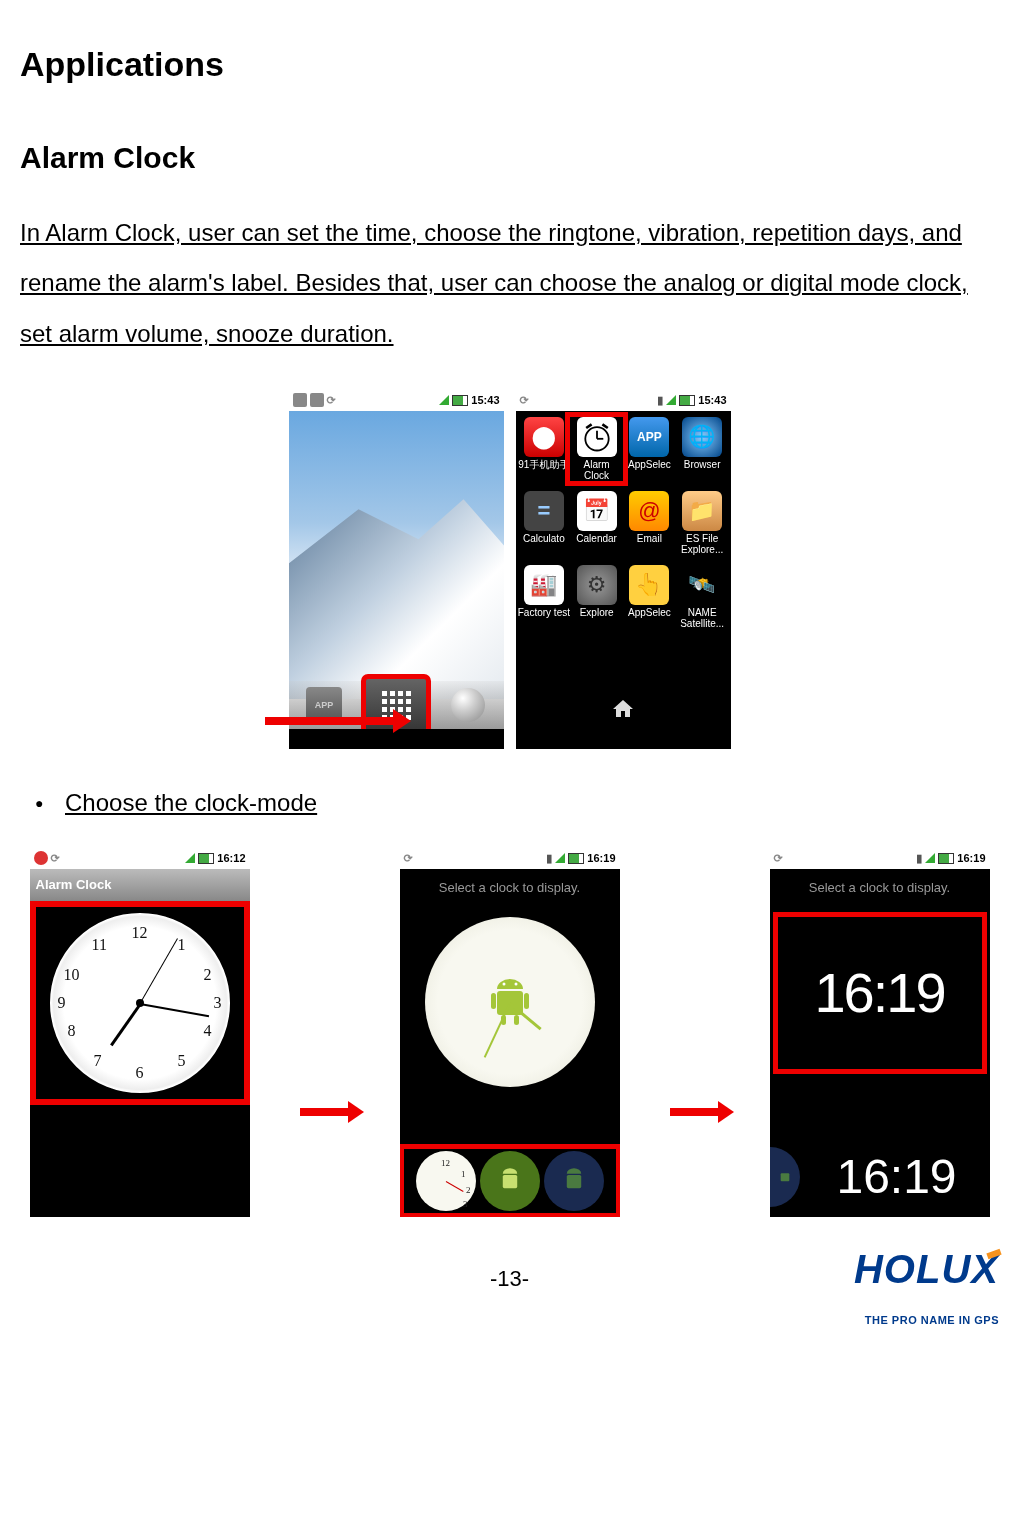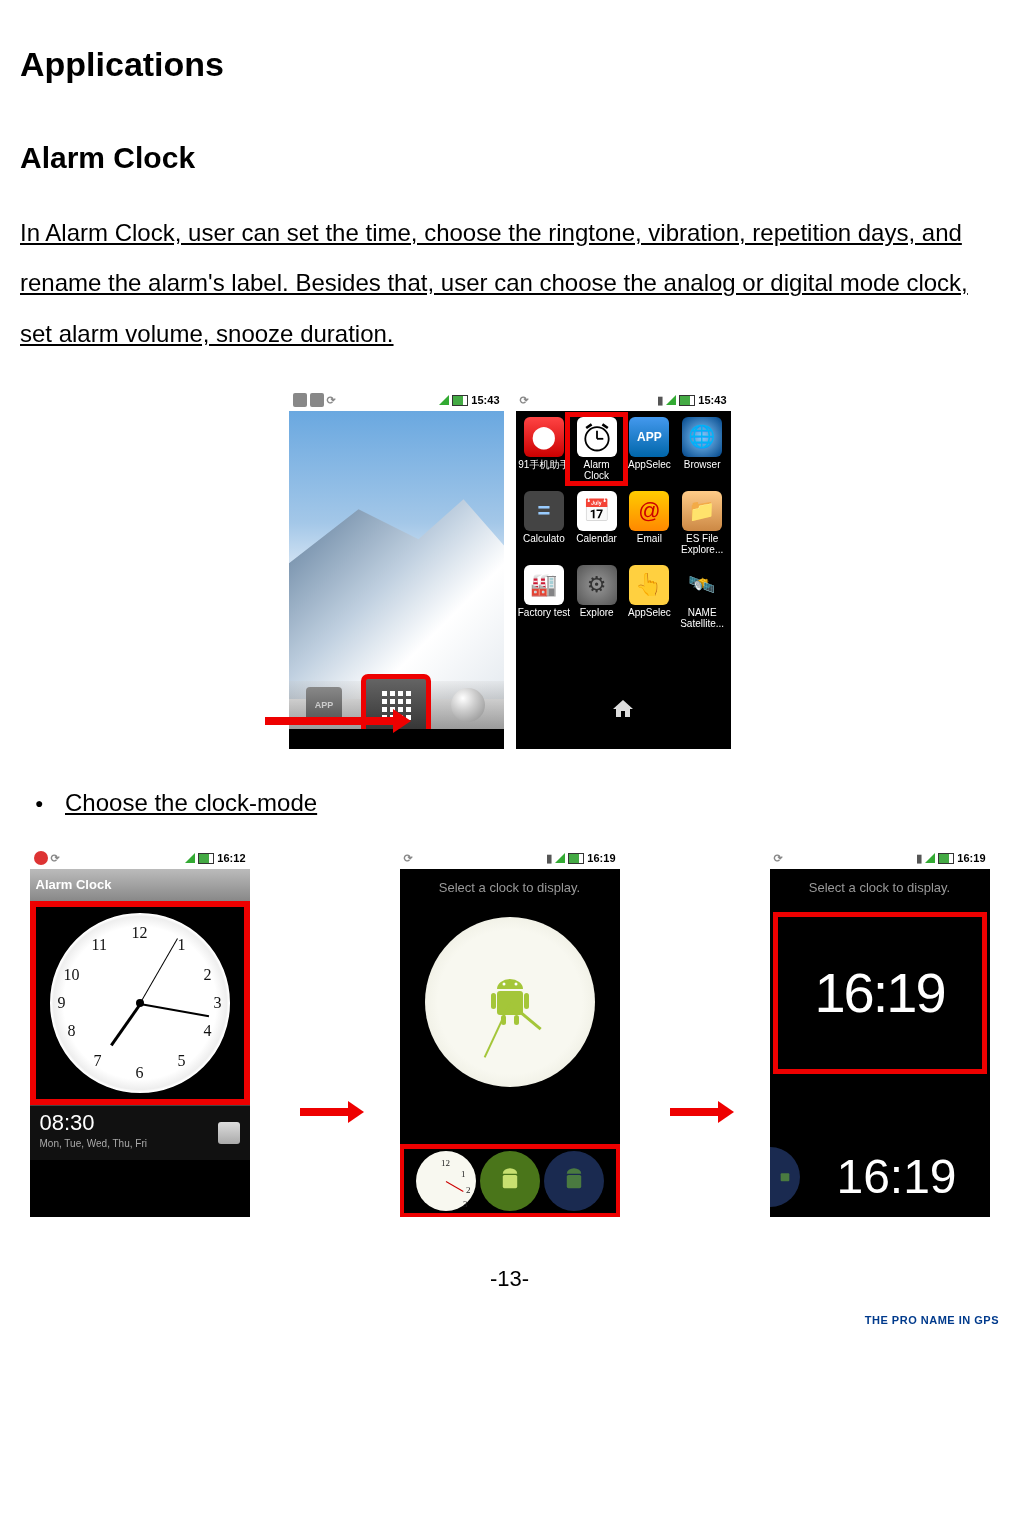--- a/index.html
+++ b/index.html
@@ -299,27 +299,20 @@
         <div class="clocknum" style="bottom:46px;left:18px;">8</div>
         <div class="clocknum" style="top:50%;left:8px;transform:translateY(-50%);">9</div>
         <div class="clocknum" style="top:46px;left:14px;">10</div>
         <div class="clocknum" style="top:16px;left:42px;">11</div>
         <div class="hand" style="width:50px;transform:rotate(125deg);"></div>
         <div class="hand" style="width:70px;height:2px;transform:rotate(10deg);"></div>
         <div class="hand" style="width:75px;height:1px;transform:rotate(-60deg);background:#000;"></div>
         <div style="position:absolute;left:50%;top:50%;width:8px;height:8px;background:#000;border-radius:50%;transform:translate(-50%,-50%);"></div>
       </div>
     </div>
-    <div class="alarm-item">
-      <div>
-          <div class="t">08:30</div>
-          <div class="d">Mon, Tue, Wed, Thu, Fri</div>
-        </div>
-      <div class="chk"></div>
-    </div>
   </div>
 
   <div class="arrow-between"></div>
 
   <div class="phone small">
     <div class="statusbar">
       <div class="icons">
           <span style="color:#888;">⟳</span>
         </div>
       <div class="icons">
@@ -392,15 +385,16 @@
       </div>
       <div class="digital2" style="flex:1;">16:19</div>
     </div>
   </div>
 </div>
 
 <div class="pagenum">-13-</div>
 
 <div class="footer">
   <div class="logo">
+    <div class="logo-main"><span>HOLU</span><span class="x">X</span></div>
     <div class="logo-sub">THE PRO NAME IN GPS</div>
   </div>
 </div>
 
 </body></html>

